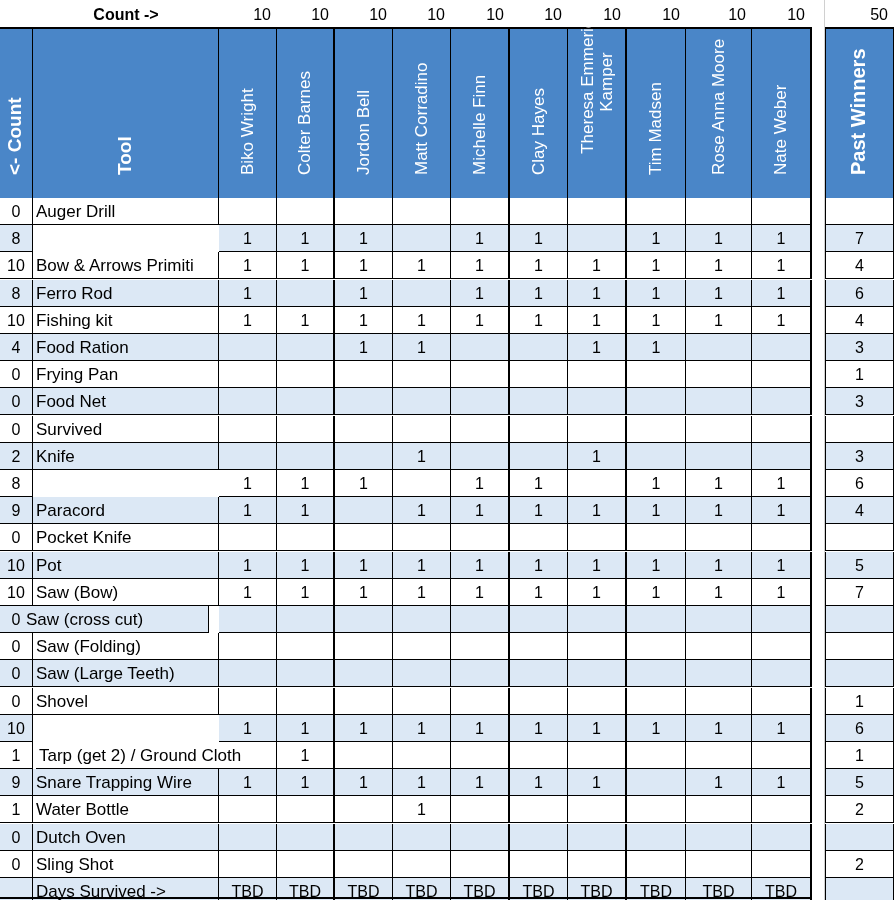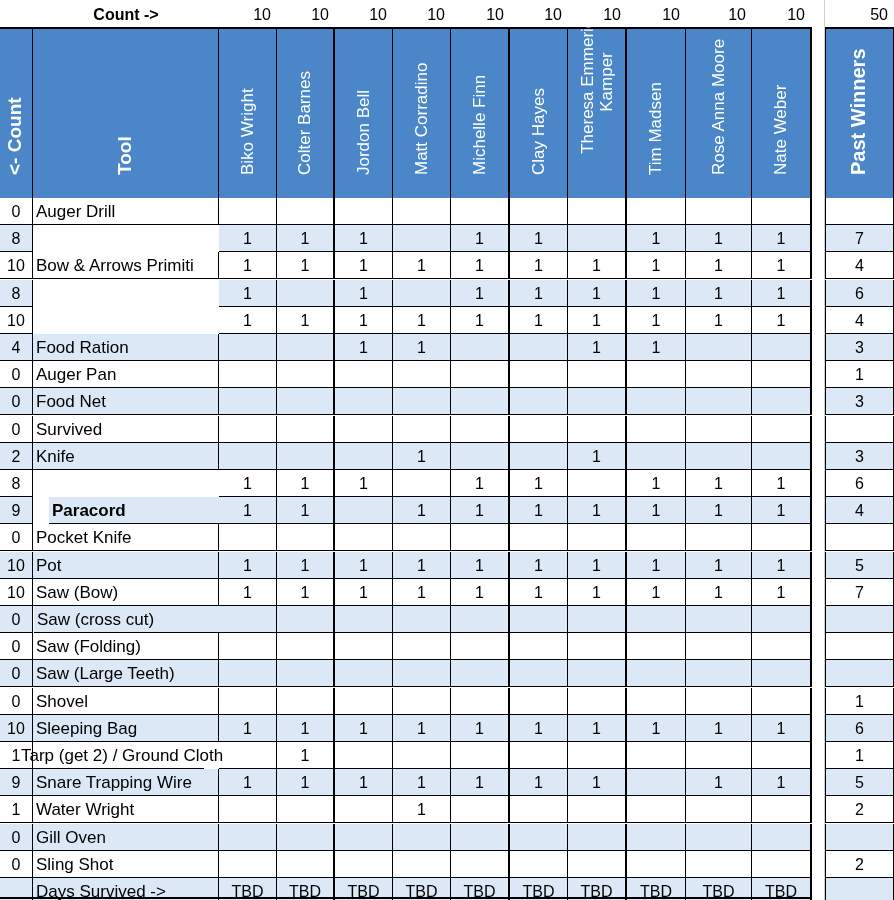--- a/index.html
+++ b/index.html
@@ -119,34 +119,36 @@
       <div class="cell thick" style="left: 451px; width: 59px;">1</div>
       <div class="cell" style="left: 510px; width: 58px;">1</div>
       <div class="cell thick" style="left: 568px; width: 59px;">1</div>
       <div class="cell" style="left: 627px; width: 59px;">1</div>
       <div class="cell" style="left: 686px; width: 66px;">1</div>
       <div class="cell thick" style="left: 752px; width: 60px;">1</div>
       <div class="cell pw" style="left: 825px; width: 69px;">4</div>
     </div>
     <div class="row alt" style="top: 280px;">
       <div class="cell cnt" style="left: 0px; width: 33px;">8</div>
+      <div class="cell tool" style="left: 33px; width: 186px;">Ferro Rod</div>
       <div class="cell" style="left: 219px; width: 58px;">1</div>
       <div class="cell thick" style="left: 277px; width: 58px;"></div>
       <div class="cell" style="left: 335px; width: 58px;">1</div>
       <div class="cell" style="left: 393px; width: 58px;"></div>
       <div class="cell thick" style="left: 451px; width: 59px;">1</div>
       <div class="cell" style="left: 510px; width: 58px;">1</div>
       <div class="cell thick" style="left: 568px; width: 59px;">1</div>
       <div class="cell" style="left: 627px; width: 59px;">1</div>
       <div class="cell" style="left: 686px; width: 66px;">1</div>
       <div class="cell thick" style="left: 752px; width: 60px;">1</div>
       <div class="cell pw" style="left: 825px; width: 69px;">6</div>
     </div>
     <div class="row" style="top: 307px;">
       <div class="cell cnt" style="left: 0px; width: 33px;">10</div>
+      <div class="cell tool" style="left: 33px; width: 186px;">Fishing kit</div>
       <div class="cell" style="left: 219px; width: 58px;">1</div>
       <div class="cell thick" style="left: 277px; width: 58px;">1</div>
       <div class="cell" style="left: 335px; width: 58px;">1</div>
       <div class="cell" style="left: 393px; width: 58px;">1</div>
       <div class="cell thick" style="left: 451px; width: 59px;">1</div>
       <div class="cell" style="left: 510px; width: 58px;">1</div>
       <div class="cell thick" style="left: 568px; width: 59px;">1</div>
       <div class="cell" style="left: 627px; width: 59px;">1</div>
       <div class="cell" style="left: 686px; width: 66px;">1</div>
       <div class="cell thick" style="left: 752px; width: 60px;">1</div>
@@ -162,21 +164,21 @@
       <div class="cell thick" style="left: 451px; width: 59px;"></div>
       <div class="cell" style="left: 510px; width: 58px;"></div>
       <div class="cell thick" style="left: 568px; width: 59px;">1</div>
       <div class="cell" style="left: 627px; width: 59px;">1</div>
       <div class="cell" style="left: 686px; width: 66px;"></div>
       <div class="cell thick" style="left: 752px; width: 60px;"></div>
       <div class="cell pw" style="left: 825px; width: 69px;">3</div>
     </div>
     <div class="row" style="top: 361px;">
       <div class="cell cnt" style="left: 0px; width: 33px;">0</div>
-      <div class="cell tool" style="left: 33px; width: 186px;">Auger Pan</div>
+      <div class="cell tool" style="left: 33px; width: 186px;">Frying Pan</div>
       <div class="cell" style="left: 219px; width: 58px;"></div>
       <div class="cell thick" style="left: 277px; width: 58px;"></div>
       <div class="cell" style="left: 335px; width: 58px;"></div>
       <div class="cell" style="left: 393px; width: 58px;"></div>
       <div class="cell thick" style="left: 451px; width: 59px;"></div>
       <div class="cell" style="left: 510px; width: 58px;"></div>
       <div class="cell thick" style="left: 568px; width: 59px;"></div>
       <div class="cell" style="left: 627px; width: 59px;"></div>
       <div class="cell" style="left: 686px; width: 66px;"></div>
       <div class="cell thick" style="left: 752px; width: 60px;"></div>
@@ -236,21 +238,21 @@
       <div class="cell thick" style="left: 451px; width: 59px;">1</div>
       <div class="cell" style="left: 510px; width: 58px;">1</div>
       <div class="cell thick" style="left: 568px; width: 59px;"></div>
       <div class="cell" style="left: 627px; width: 59px;">1</div>
       <div class="cell" style="left: 686px; width: 66px;">1</div>
       <div class="cell thick" style="left: 752px; width: 60px;">1</div>
       <div class="cell pw" style="left: 825px; width: 69px;">6</div>
     </div>
     <div class="row alt" style="top: 497px;">
       <div class="cell cnt" style="left: 0px; width: 33px;">9</div>
-      <div class="cell tool" style="left: 49px; width: 186px; font-weight: bold;">Paracord</div>
+      <div class="cell tool" style="left: 33px; width: 186px;">Paracord</div>
       <div class="cell" style="left: 219px; width: 58px;">1</div>
       <div class="cell thick" style="left: 277px; width: 58px;">1</div>
       <div class="cell" style="left: 335px; width: 58px;"></div>
       <div class="cell" style="left: 393px; width: 58px;">1</div>
       <div class="cell thick" style="left: 451px; width: 59px;">1</div>
       <div class="cell" style="left: 510px; width: 58px;">1</div>
       <div class="cell thick" style="left: 568px; width: 59px;">1</div>
       <div class="cell" style="left: 627px; width: 59px;">1</div>
       <div class="cell" style="left: 686px; width: 66px;">1</div>
       <div class="cell thick" style="left: 752px; width: 60px;">1</div>
@@ -296,21 +298,21 @@
       <div class="cell thick" style="left: 451px; width: 59px;">1</div>
       <div class="cell" style="left: 510px; width: 58px;">1</div>
       <div class="cell thick" style="left: 568px; width: 59px;">1</div>
       <div class="cell" style="left: 627px; width: 59px;">1</div>
       <div class="cell" style="left: 686px; width: 66px;">1</div>
       <div class="cell thick" style="left: 752px; width: 60px;">1</div>
       <div class="cell pw" style="left: 825px; width: 69px;">7</div>
     </div>
     <div class="row alt" style="top: 606px;">
       <div class="cell cnt" style="left: 0px; width: 33px;">0</div>
-      <div class="cell tool" style="left: 34px; width: 186px;">Saw (cross cut)</div>
+      <div class="cell tool" style="left: 23px; width: 186px;">Saw (cross cut)</div>
       <div class="cell" style="left: 219px; width: 58px;"></div>
       <div class="cell thick" style="left: 277px; width: 58px;"></div>
       <div class="cell" style="left: 335px; width: 58px;"></div>
       <div class="cell" style="left: 393px; width: 58px;"></div>
       <div class="cell thick" style="left: 451px; width: 59px;"></div>
       <div class="cell" style="left: 510px; width: 58px;"></div>
       <div class="cell thick" style="left: 568px; width: 59px;"></div>
       <div class="cell" style="left: 627px; width: 59px;"></div>
       <div class="cell" style="left: 686px; width: 66px;"></div>
       <div class="cell thick" style="left: 752px; width: 60px;"></div>
@@ -356,36 +358,35 @@
       <div class="cell thick" style="left: 451px; width: 59px;"></div>
       <div class="cell" style="left: 510px; width: 58px;"></div>
       <div class="cell thick" style="left: 568px; width: 59px;"></div>
       <div class="cell" style="left: 627px; width: 59px;"></div>
       <div class="cell" style="left: 686px; width: 66px;"></div>
       <div class="cell thick" style="left: 752px; width: 60px;"></div>
       <div class="cell pw" style="left: 825px; width: 69px;">1</div>
     </div>
     <div class="row alt" style="top: 715px;">
       <div class="cell cnt" style="left: 0px; width: 33px;">10</div>
-      <div class="cell tool" style="left: 33px; width: 186px;">Sleeping Bag</div>
       <div class="cell" style="left: 219px; width: 58px;">1</div>
       <div class="cell thick" style="left: 277px; width: 58px;">1</div>
       <div class="cell" style="left: 335px; width: 58px;">1</div>
       <div class="cell" style="left: 393px; width: 58px;">1</div>
       <div class="cell thick" style="left: 451px; width: 59px;">1</div>
       <div class="cell" style="left: 510px; width: 58px;">1</div>
       <div class="cell thick" style="left: 568px; width: 59px;">1</div>
       <div class="cell" style="left: 627px; width: 59px;">1</div>
       <div class="cell" style="left: 686px; width: 66px;">1</div>
       <div class="cell thick" style="left: 752px; width: 60px;">1</div>
       <div class="cell pw" style="left: 825px; width: 69px;">6</div>
     </div>
     <div class="row" style="top: 742px;">
       <div class="cell cnt" style="left: 0px; width: 33px;">1</div>
-      <div class="cell tool overflow" style="left: 18px; width: 186px;">Tarp (get 2) / Ground Cloth</div>
+      <div class="cell tool overflow" style="left: 36px; width: 186px;">Tarp (get 2) / Ground Cloth</div>
       <div class="cell" style="left: 219px; width: 58px; background: transparent; border-top: none;"></div>
       <div class="cell thick" style="left: 277px; width: 58px;">1</div>
       <div class="cell" style="left: 335px; width: 58px;"></div>
       <div class="cell" style="left: 393px; width: 58px;"></div>
       <div class="cell thick" style="left: 451px; width: 59px;"></div>
       <div class="cell" style="left: 510px; width: 58px;"></div>
       <div class="cell thick" style="left: 568px; width: 59px;"></div>
       <div class="cell" style="left: 627px; width: 59px;"></div>
       <div class="cell" style="left: 686px; width: 66px;"></div>
       <div class="cell thick" style="left: 752px; width: 60px;"></div>
@@ -401,36 +402,36 @@
       <div class="cell thick" style="left: 451px; width: 59px;">1</div>
       <div class="cell" style="left: 510px; width: 58px;">1</div>
       <div class="cell thick" style="left: 568px; width: 59px;">1</div>
       <div class="cell" style="left: 627px; width: 59px;"></div>
       <div class="cell" style="left: 686px; width: 66px;">1</div>
       <div class="cell thick" style="left: 752px; width: 60px;">1</div>
       <div class="cell pw" style="left: 825px; width: 69px;">5</div>
     </div>
     <div class="row" style="top: 796px;">
       <div class="cell cnt" style="left: 0px; width: 33px;">1</div>
-      <div class="cell tool" style="left: 33px; width: 186px;">Water Wright</div>
+      <div class="cell tool" style="left: 33px; width: 186px;">Water Bottle</div>
       <div class="cell" style="left: 219px; width: 58px;"></div>
       <div class="cell thick" style="left: 277px; width: 58px;"></div>
       <div class="cell" style="left: 335px; width: 58px;"></div>
       <div class="cell" style="left: 393px; width: 58px;">1</div>
       <div class="cell thick" style="left: 451px; width: 59px;"></div>
       <div class="cell" style="left: 510px; width: 58px;"></div>
       <div class="cell thick" style="left: 568px; width: 59px;"></div>
       <div class="cell" style="left: 627px; width: 59px;"></div>
       <div class="cell" style="left: 686px; width: 66px;"></div>
       <div class="cell thick" style="left: 752px; width: 60px;"></div>
       <div class="cell pw" style="left: 825px; width: 69px;">2</div>
     </div>
     <div class="row alt" style="top: 824px;">
       <div class="cell cnt" style="left: 0px; width: 33px;">0</div>
-      <div class="cell tool" style="left: 33px; width: 186px;">Gill Oven</div>
+      <div class="cell tool" style="left: 33px; width: 186px;">Dutch Oven</div>
       <div class="cell" style="left: 219px; width: 58px;"></div>
       <div class="cell thick" style="left: 277px; width: 58px;"></div>
       <div class="cell" style="left: 335px; width: 58px;"></div>
       <div class="cell" style="left: 393px; width: 58px;"></div>
       <div class="cell thick" style="left: 451px; width: 59px;"></div>
       <div class="cell" style="left: 510px; width: 58px;"></div>
       <div class="cell thick" style="left: 568px; width: 59px;"></div>
       <div class="cell" style="left: 627px; width: 59px;"></div>
       <div class="cell" style="left: 686px; width: 66px;"></div>
       <div class="cell thick" style="left: 752px; width: 60px;"></div>

